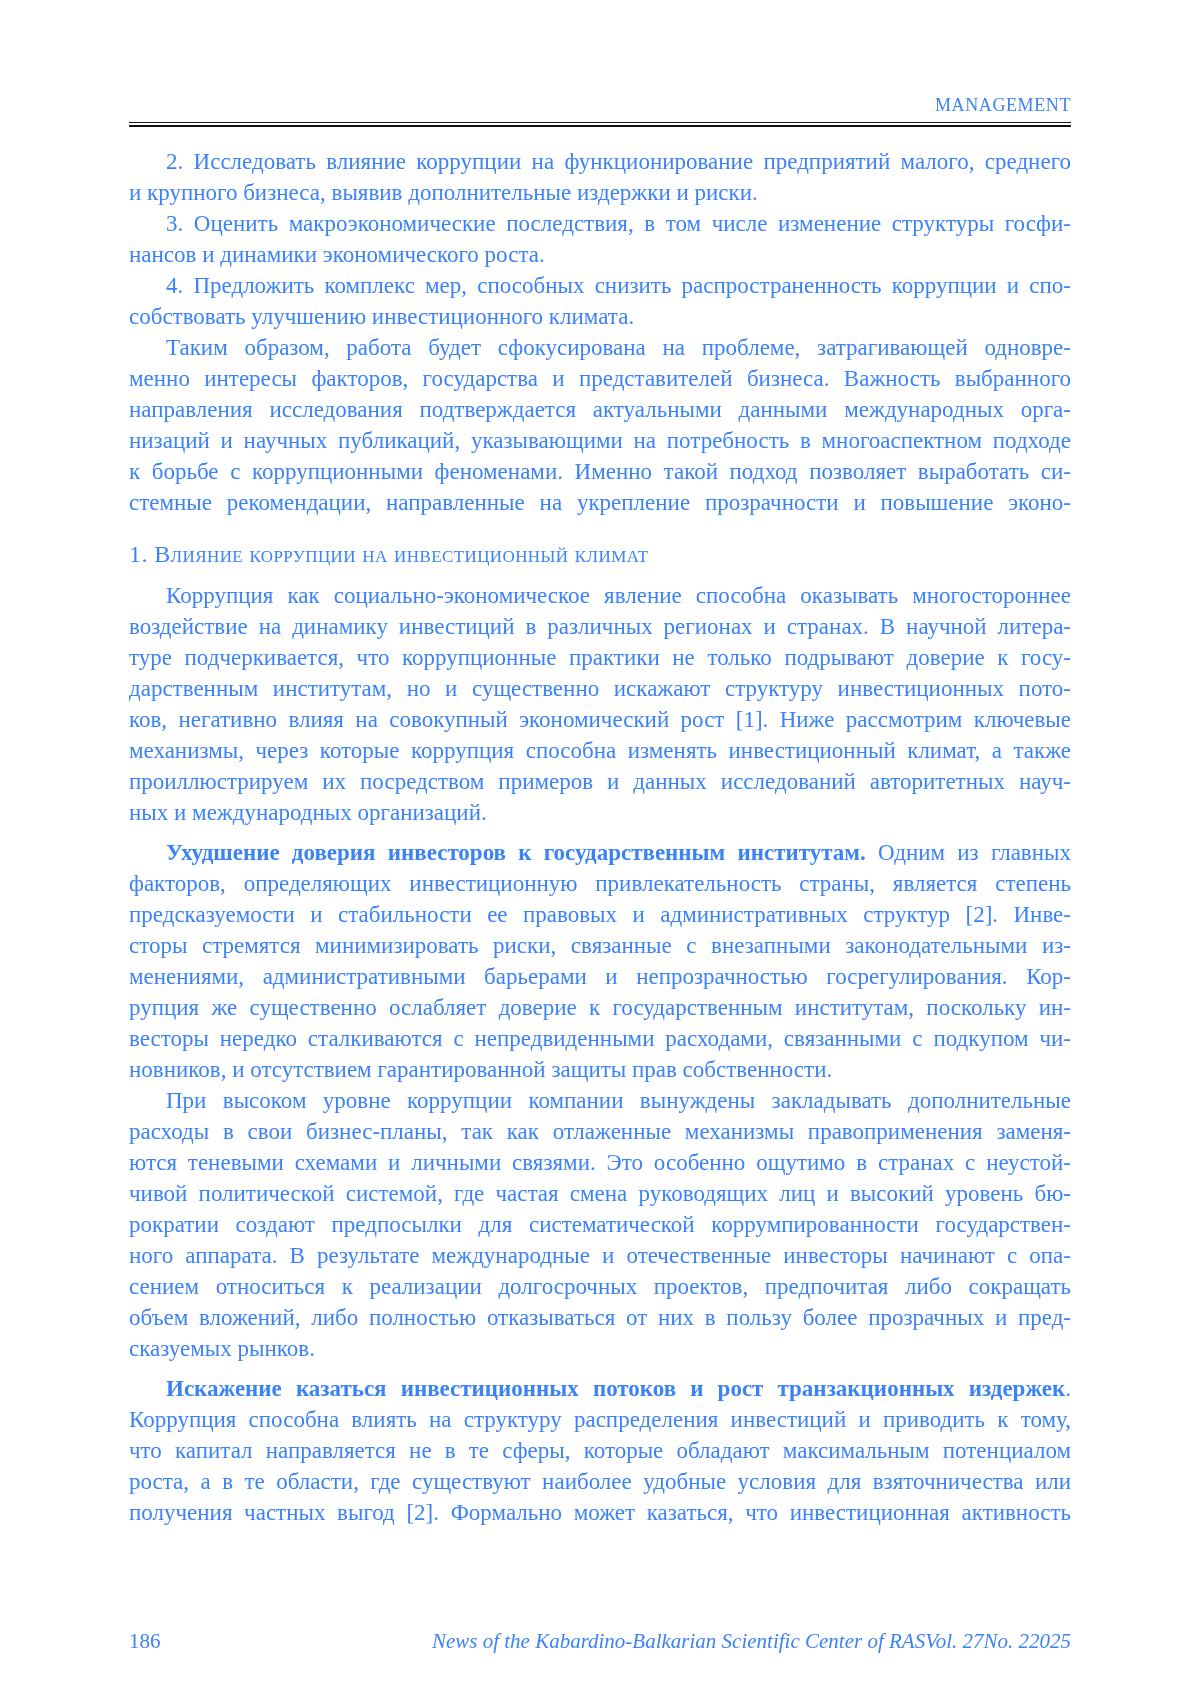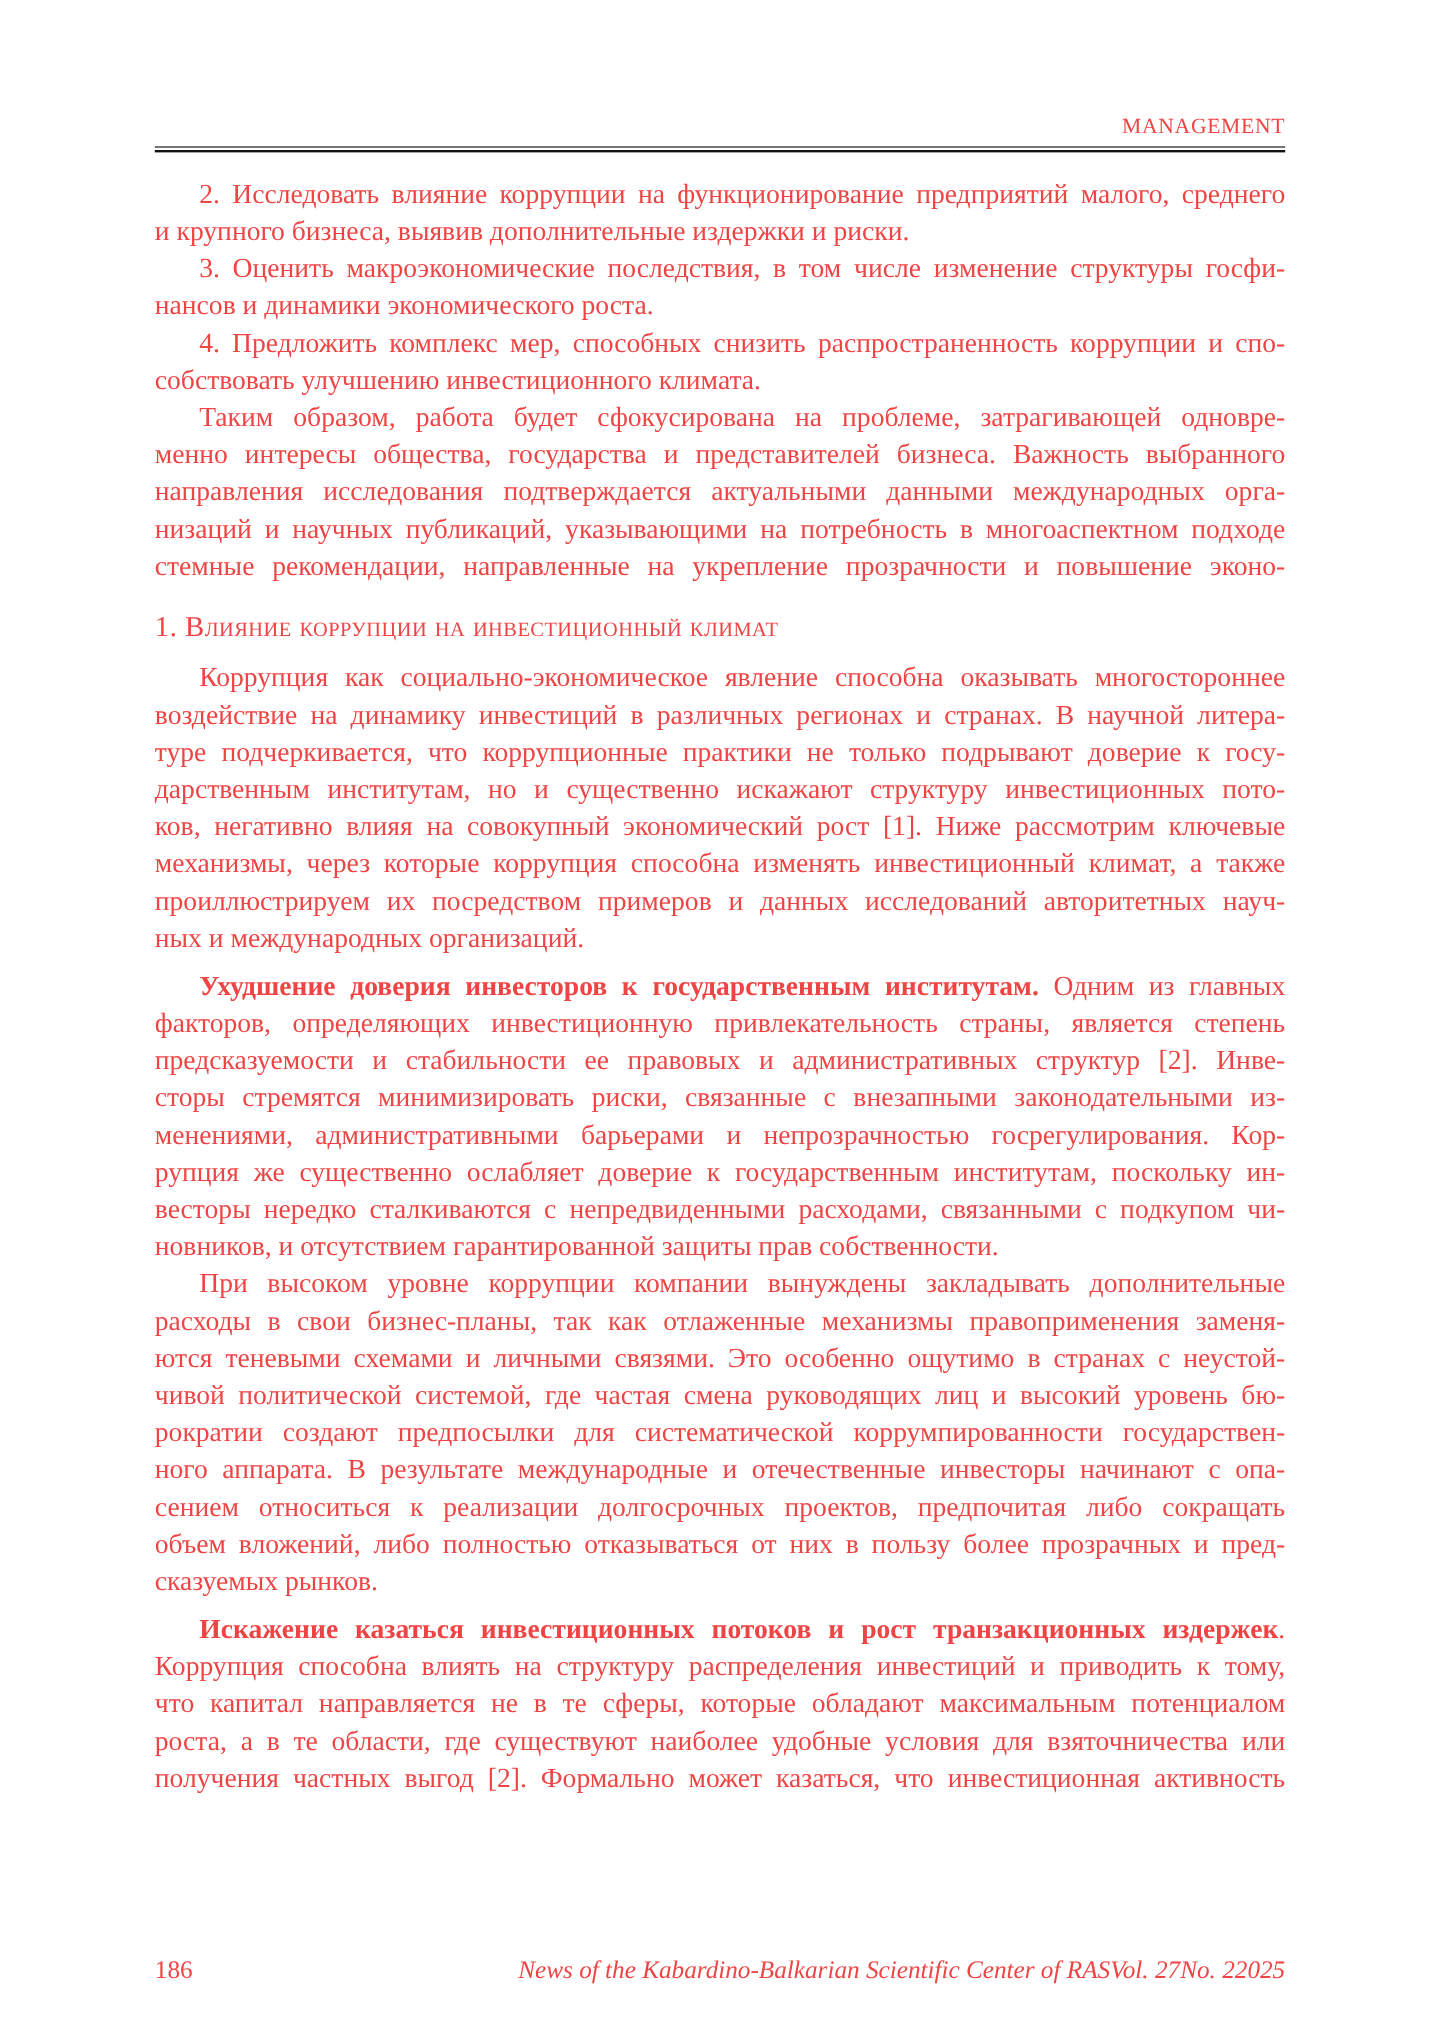--- a/index.html
+++ b/index.html
@@ -2,21 +2,21 @@
 <html lang="ru"><head>
 <meta charset="utf-8">
 <style>
   html, body { margin: 0; padding: 0; background: #e8e8e8; }
   .page {
     position: relative;
     width: 1200px;
     height: 1697px;
     margin: 0 auto;
     background: #ffffff;
-    color: #ef4444;
+    color: #3b82f6;
     font-family: "Liberation Serif", "DejaVu Serif", serif;
     box-sizing: border-box;
     padding-top: 94px;
     overflow: hidden;
   }
   .margins { margin: 0 129px; }
   .running-head {
     text-align: right;
     font-size: 18px;
     line-height: 22px;
@@ -79,23 +79,24 @@
         <div class="para">
           <div class="line indent"><span>3. Оценить макроэкономические последствия, в том числе изменение структуры госфи-</span></div>
           <div class="line last"><span>нансов и динамики экономического роста.</span></div>
         </div>
         <div class="para">
           <div class="line indent"><span>4. Предложить комплекс мер, способных снизить распространенность коррупции и спо-</span></div>
           <div class="line last"><span>собствовать улучшению инвестиционного климата.</span></div>
         </div>
         <div class="para">
           <div class="line indent"><span>Таким образом, работа будет сфокусирована на проблеме, затрагивающей одновре-</span></div>
-          <div class="line"><span>менно интересы общества, государства и представителей бизнеса. Важность выбранного</span></div>
+          <div class="line"><span>менно интересы факторов, государства и представителей бизнеса. Важность выбранного</span></div>
           <div class="line"><span>направления исследования подтверждается актуальными данными международных орга-</span></div>
           <div class="line"><span>низаций и научных публикаций, указывающими на потребность в многоаспектном подходе</span></div>
+          <div class="line"><span>к борьбе с коррупционными феноменами. Именно такой подход позволяет выработать си-</span></div>
           <div class="line"><span>стемные рекомендации, направленные на укрепление прозрачности и повышение эконо-</span></div>
         </div>
         <div class="heading">1. Влияние коррупции на инвестиционный климат</div>
         <div class="para">
           <div class="line indent"><span>Коррупция как социально-экономическое явление способна оказывать многостороннее</span></div>
           <div class="line"><span>воздействие на динамику инвестиций в различных регионах и странах. В научной литера-</span></div>
           <div class="line"><span>туре подчеркивается, что коррупционные практики не только подрывают доверие к госу-</span></div>
           <div class="line"><span>дарственным институтам, но и существенно искажают структуру инвестиционных пото-</span></div>
           <div class="line"><span>ков, негативно влияя на совокупный экономический рост [1]. Ниже рассмотрим ключевые</span></div>
           <div class="line"><span>механизмы, через которые коррупция способна изменять инвестиционный климат, а также</span></div>

